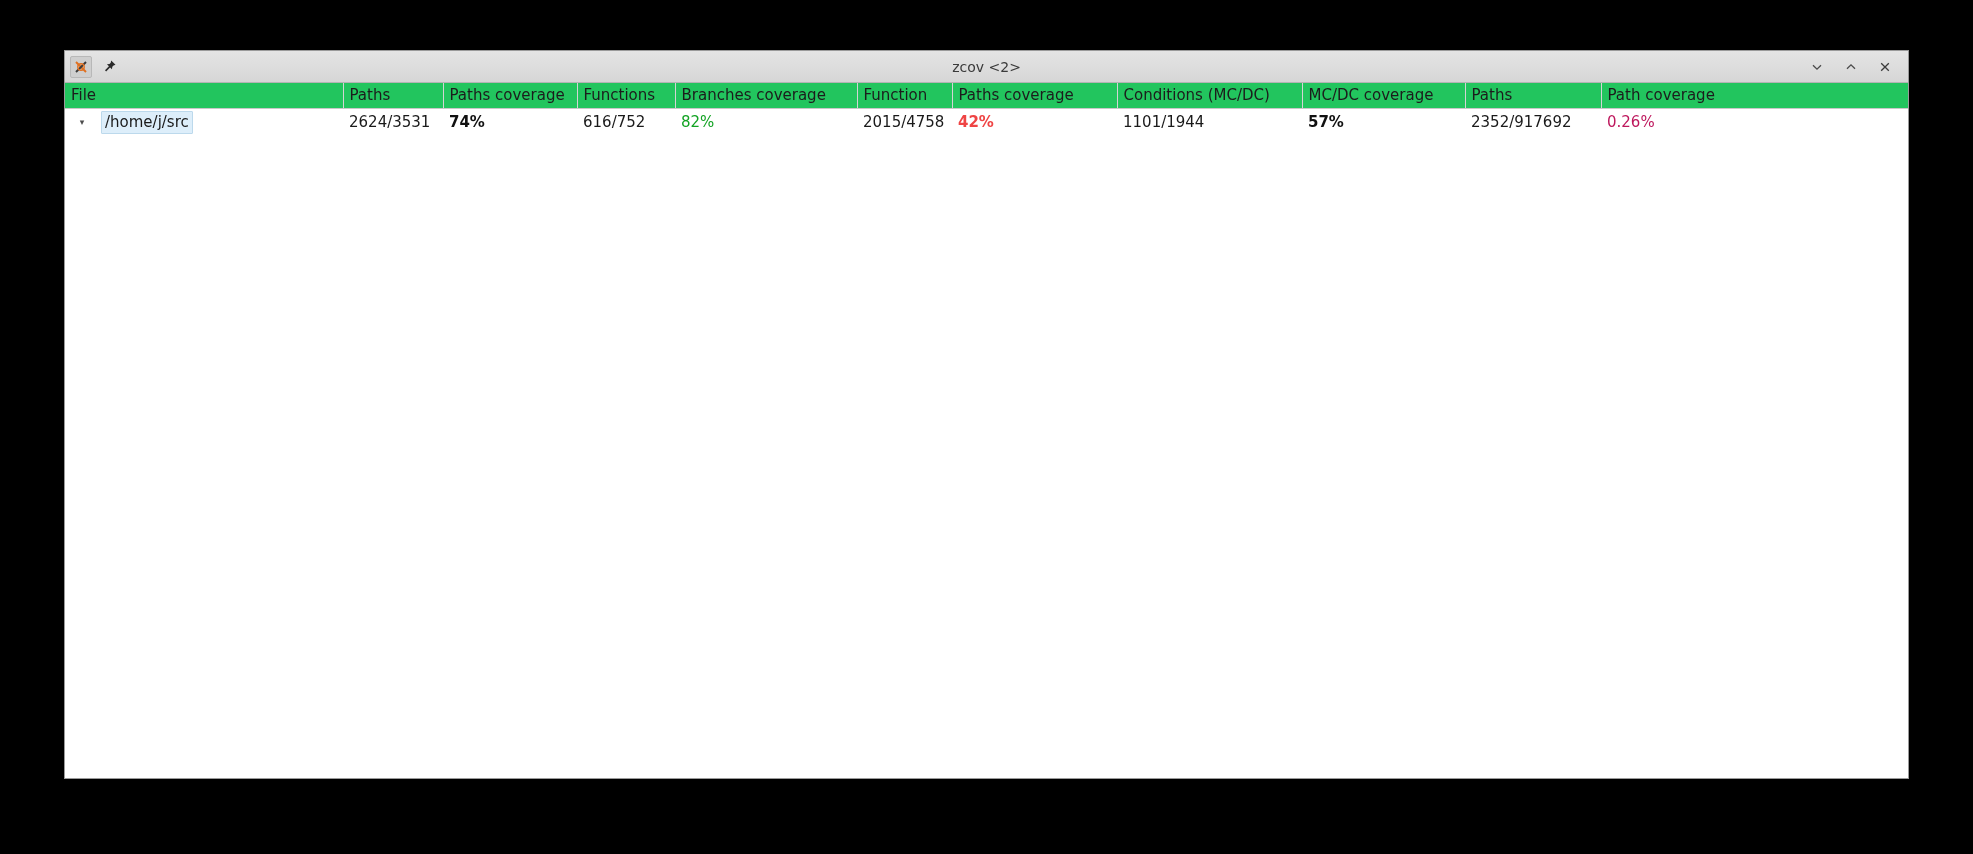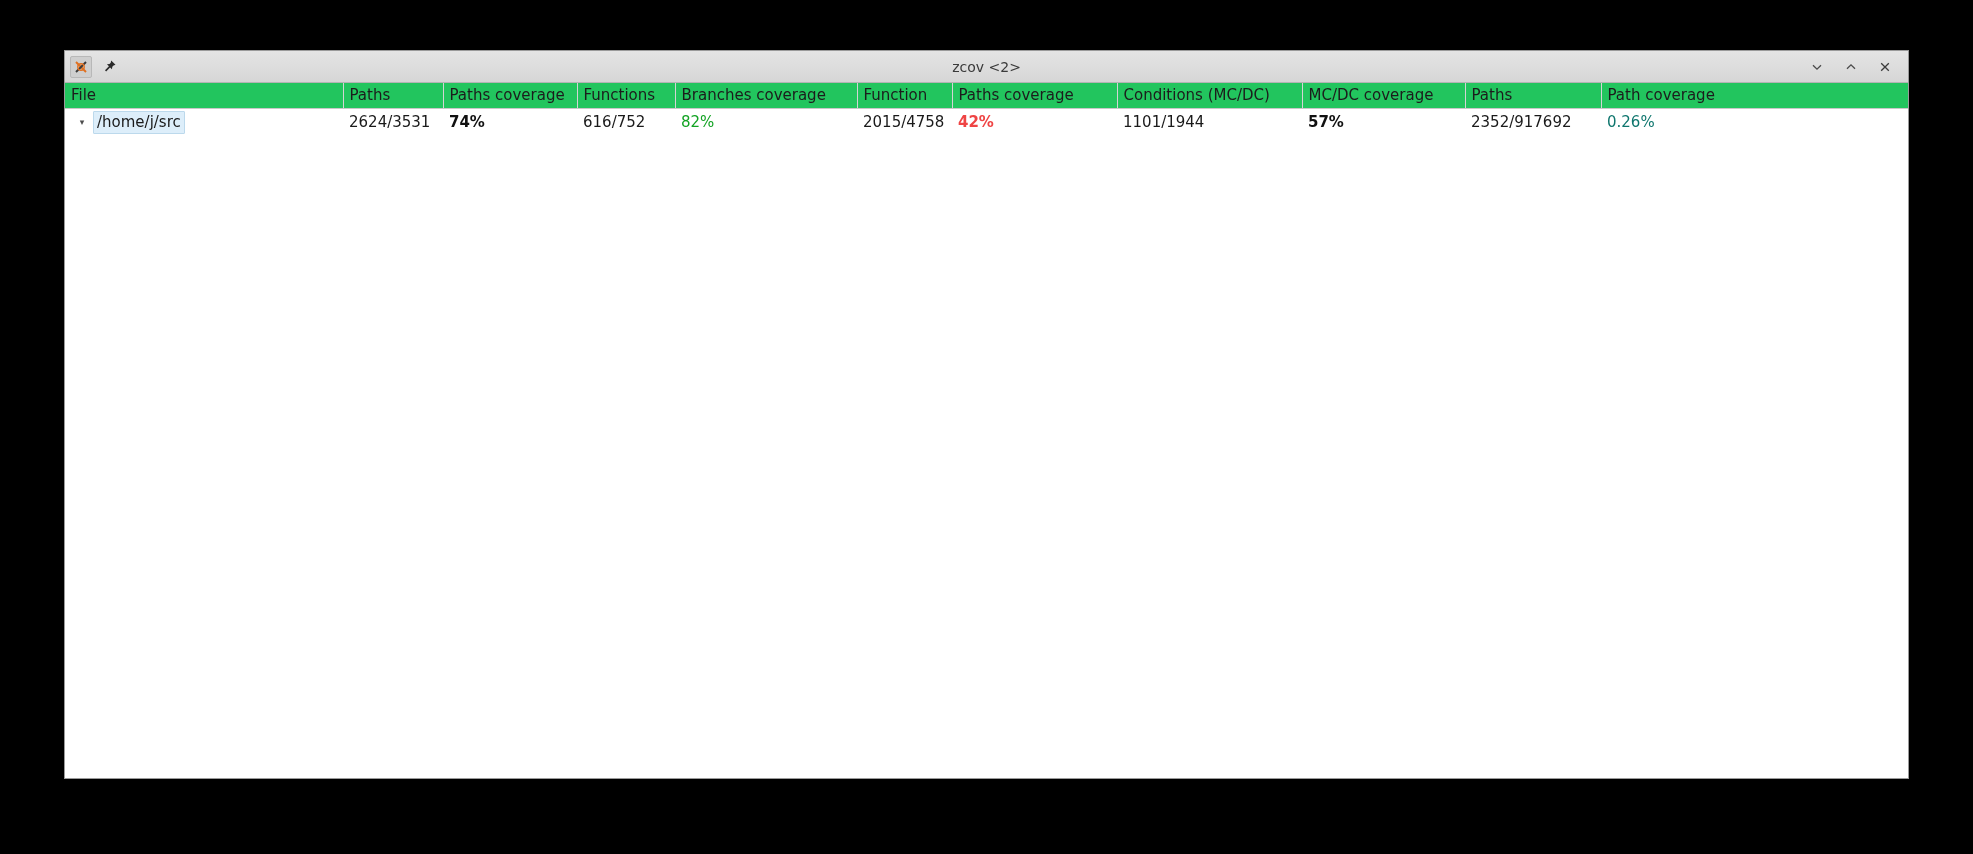--- a/index.html
+++ b/index.html
@@ -148,27 +148,28 @@
   .file-label {
     display: inline-block;
     padding: 1px 4px 2px 4px;
     line-height: 20px;
   }
   .file-label.sel {
     background: #ddeefa;
     border: 1px solid #bcd9ec;
     border-radius: 1px;
     padding: 0 3px 1px 3px;
+    margin-left: 8px;
   }
   .indent-1 { padding-left: 22px; }
 
   .num { }
   .pct-green { color: #13a324; font-weight: normal; }
   .pct-olive { color: #ef4444; font-weight: bold; }
-  .pct-red   { color: #0f766e; font-weight: normal; margin-top: 36px; }
+  .pct-red   { color: #be185d; font-weight: normal; margin-top: 36px; }
   .pct-black { color: #111111; font-weight: bold; }
 </style>
 </head>
 <body>
 
 <div id="window">
 
   <div id="titlebar">
     <div class="tb-left">
       <div class="tb-btn pressed">

